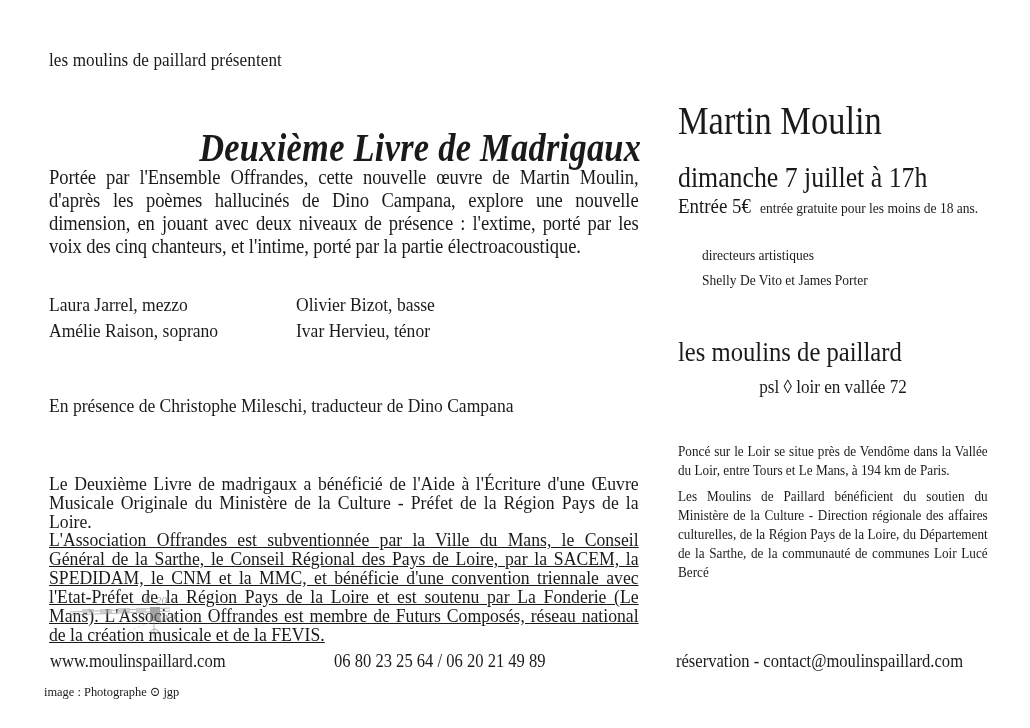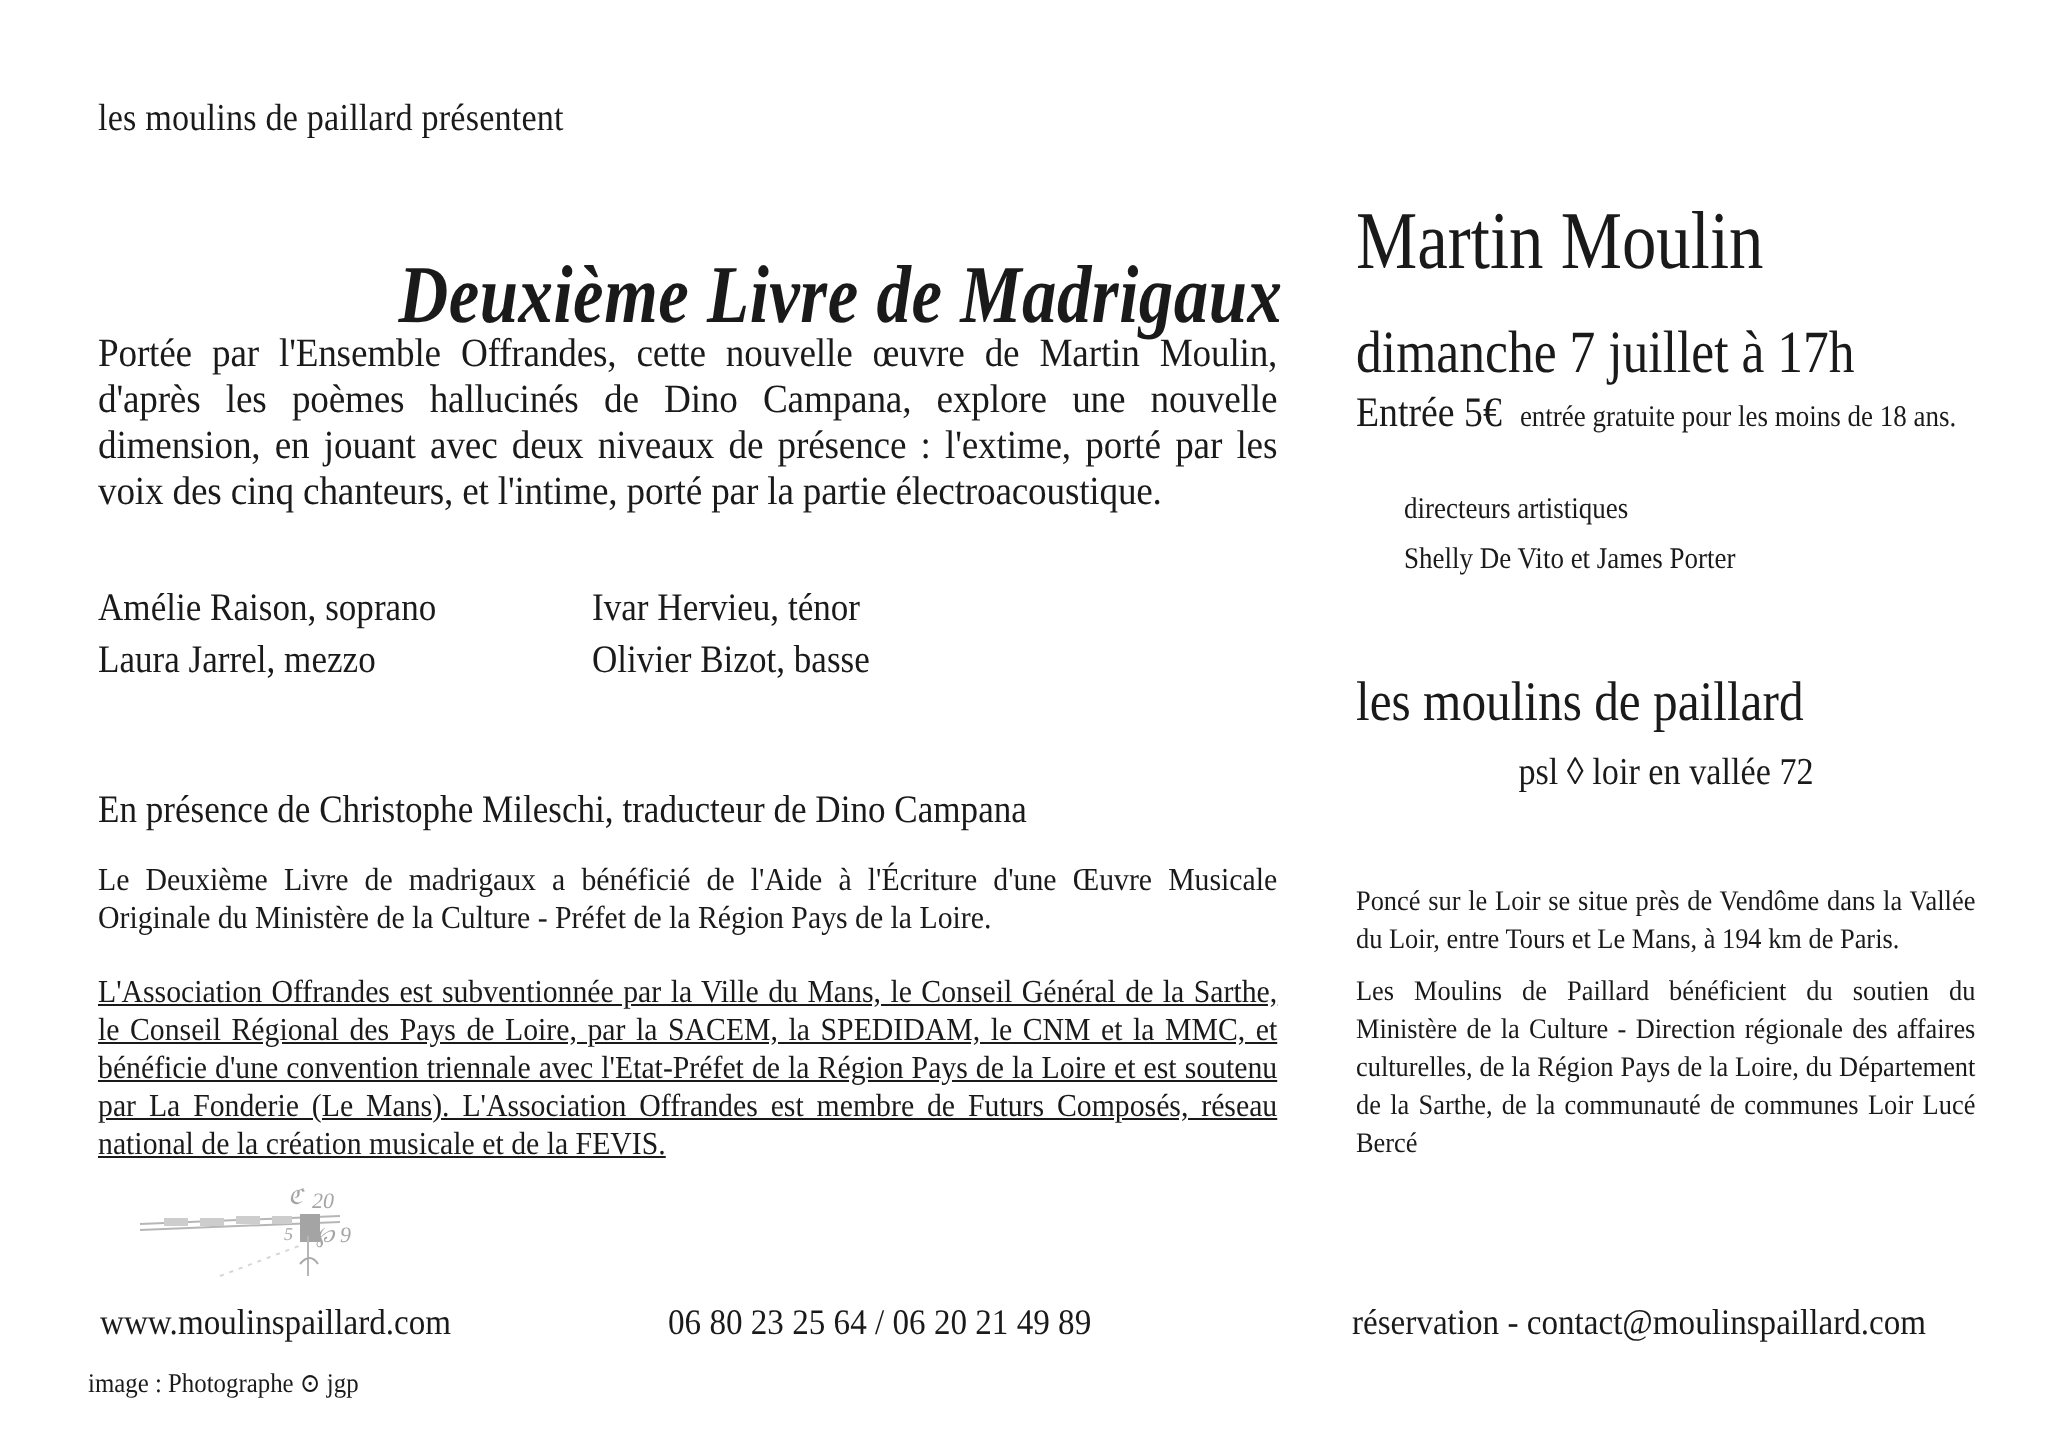--- a/index.html
+++ b/index.html
@@ -102,24 +102,25 @@
     line-height: 25px;
     white-space: nowrap;
     transform: scaleX(.9);
     transform-origin: left top;
   }
 
   .fineprint {
     position: absolute;
     left: 49px;
     width: 590px;
-    font-size: 16px;
+    font-size: 19px;
     line-height: 19px;
     text-align: justify;
     text-justify: inter-word;
+    margin-top: 43px;
   }
   .fineprint > span {
     display: block;
     transform: scaleX(.93);
     transform-origin: left top;
     width: 634px;
   }
   .fp-1 { top: 431px; }
   .fp-2 { top: 487px; text-decoration: underline; }
 
@@ -281,24 +282,24 @@
   <div class="presentent">les moulins de paillard présentent</div>
 
   <h1 class="main-title"><span>Deuxième Livre de Madrigaux</span></h1>
 
   <div class="blurb">
       <span>Portée par l'Ensemble Offrandes, cette nouvelle œuvre de Martin Moulin, d'après les poèmes hallucinés de Dino Campana, explore une nouvelle dimension, en jouant avec deux niveaux de présence : l'extime, porté par les voix des cinq chanteurs, et l'intime, porté par la partie électroacoustique.</span>
     </div>
 
   <div class="cast">
     <div class="row">
+      <span class="c1">Laura Jarrel, mezzo</span><span class="c2">Olivier Bizot, basse</span>
+    </div>
+    <div class="row">
       <span class="c1">Amélie Raison, soprano</span><span class="c2">Ivar Hervieu, ténor</span>
-    </div>
-    <div class="row">
-      <span class="c1">Laura Jarrel, mezzo</span><span class="c2">Olivier Bizot, basse</span>
     </div>
   </div>
 
   <div class="presence">En présence de Christophe Mileschi, traducteur de Dino Campana</div>
 
   <div class="fineprint fp-1">
       <span>Le Deuxième Livre de madrigaux a bénéficié de l'Aide à l'Écriture d'une Œuvre Musicale Originale du Ministère de la Culture - Préfet de la Région Pays de la Loire.</span>
     </div>
 
   <div class="fineprint fp-2">

